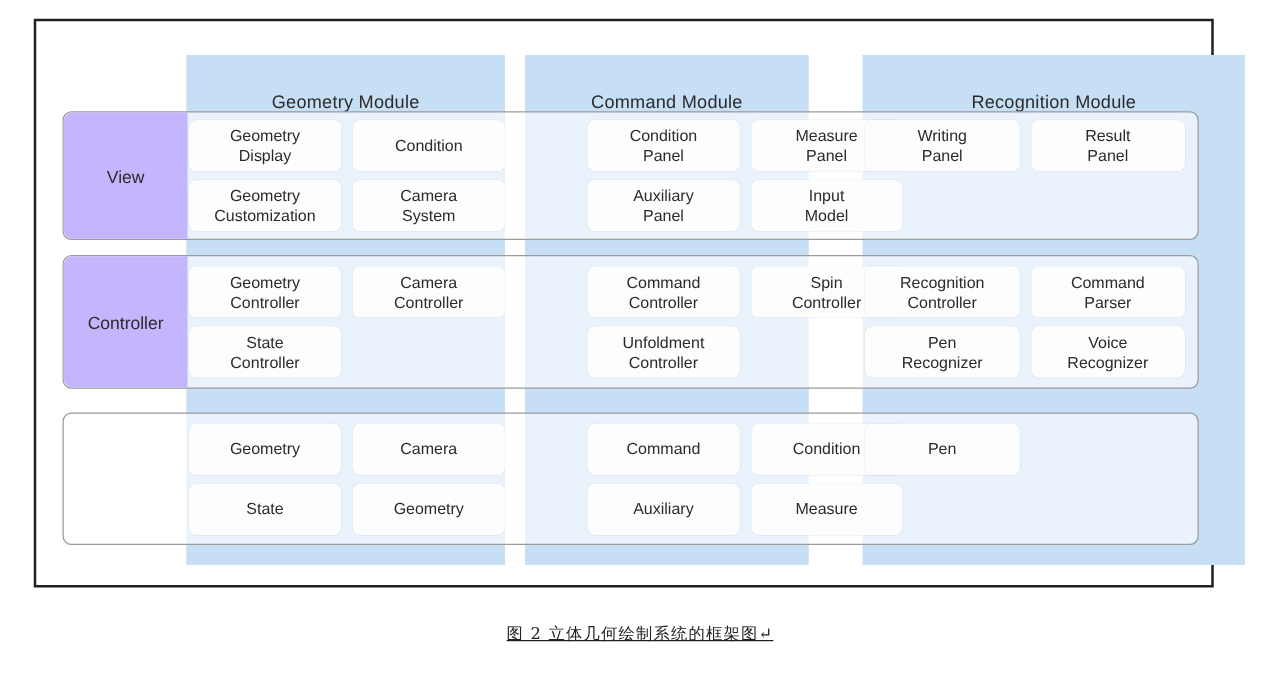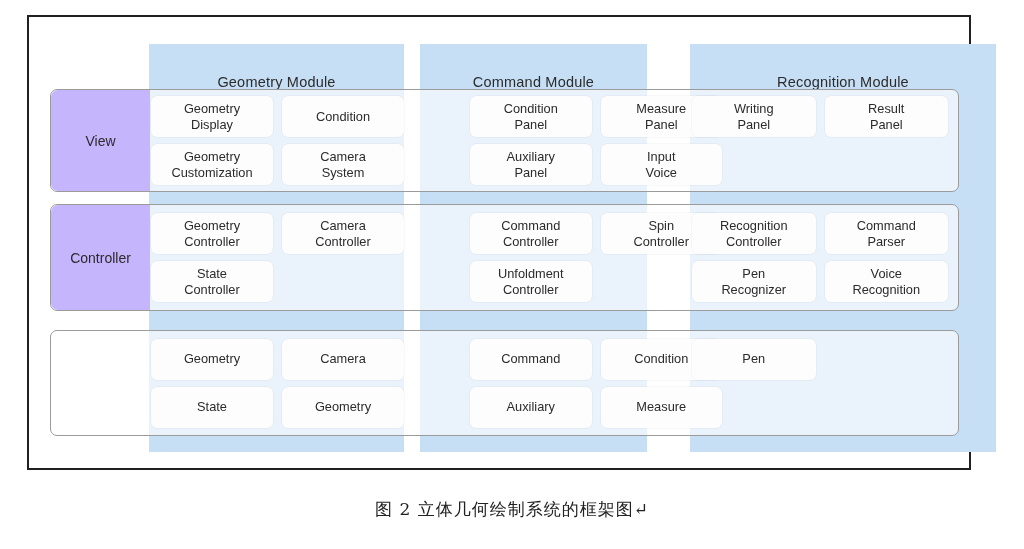--- a/index.html
+++ b/index.html
@@ -129,23 +129,24 @@
   }
 
   
   #figure-caption {
     position: absolute;
     left: 0;
     top: 498px;
     width: 1024px;
     text-align: center;
     font-family: "DejaVu Serif", "Liberation Serif", serif;
-    font-size: 17px;
+    font-size: 13px;
     color: #222222;
     letter-spacing: 1px;
+    text-decoration: underline;
   }
 </style>
 </head>
 <body>
 
 <div id="figure-frame">
 
   <div class="module-band" id="band-geometry">
     <div class="module-title">Geometry Module</div>
   </div>
@@ -177,21 +178,21 @@
       <div class="cell-line">
         <div class="cell">Condition
 Panel</div>
         <div class="cell">Measure
 Panel</div>
       </div>
       <div class="cell-line">
         <div class="cell">Auxiliary
 Panel</div>
         <div class="cell">Input
-Voice</div>
+Model</div>
       </div>
     </div>
 
     <div class="cell-group cg-recognition">
       <div class="cell-line">
         <div class="cell">Writing
 Panel</div>
         <div class="cell">Result
 Panel</div>
       </div>
@@ -237,21 +238,21 @@
       <div class="cell-line">
         <div class="cell">Recognition
 Controller</div>
         <div class="cell">Command
 Parser</div>
       </div>
       <div class="cell-line">
         <div class="cell">Pen
 Recognizer</div>
         <div class="cell">Voice
-Recognition</div>
+Recognizer</div>
       </div>
     </div>
   </div>
 
   <div class="layer-row" id="row-model">
 
     <div class="cell-group cg-geometry">
       <div class="cell-line">
         <div class="cell">Geometry</div>
         <div class="cell">Camera</div>

